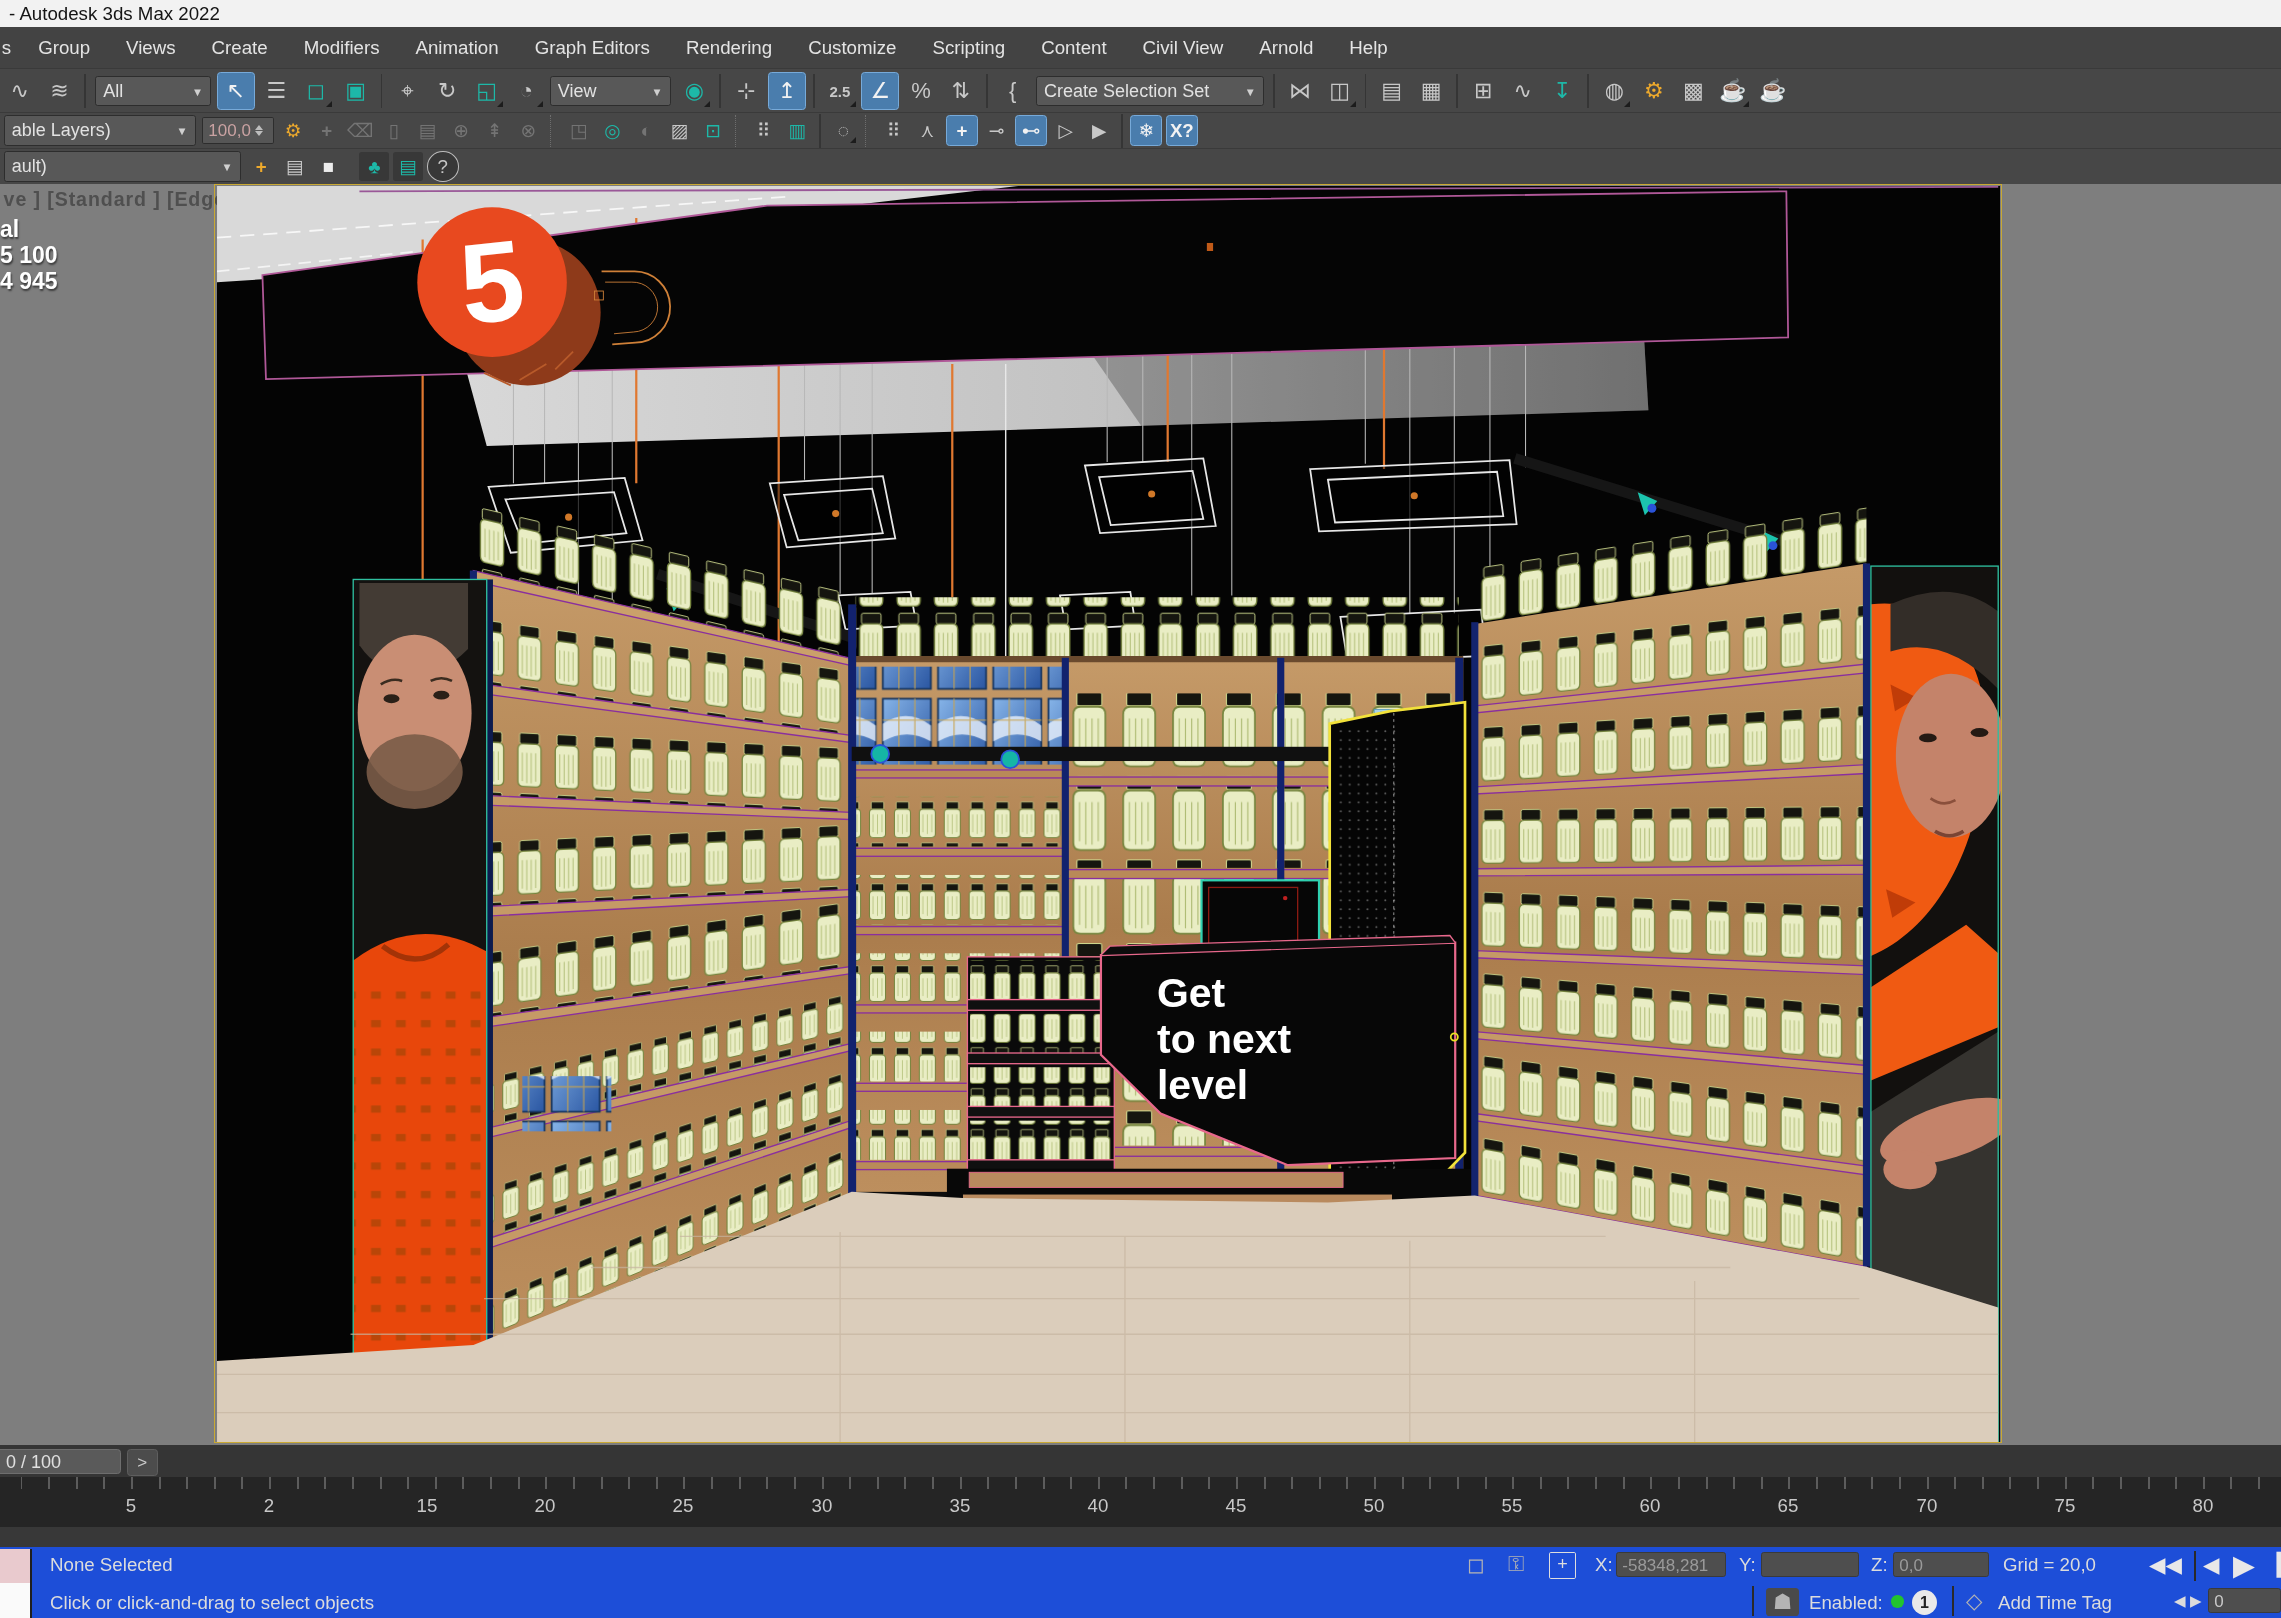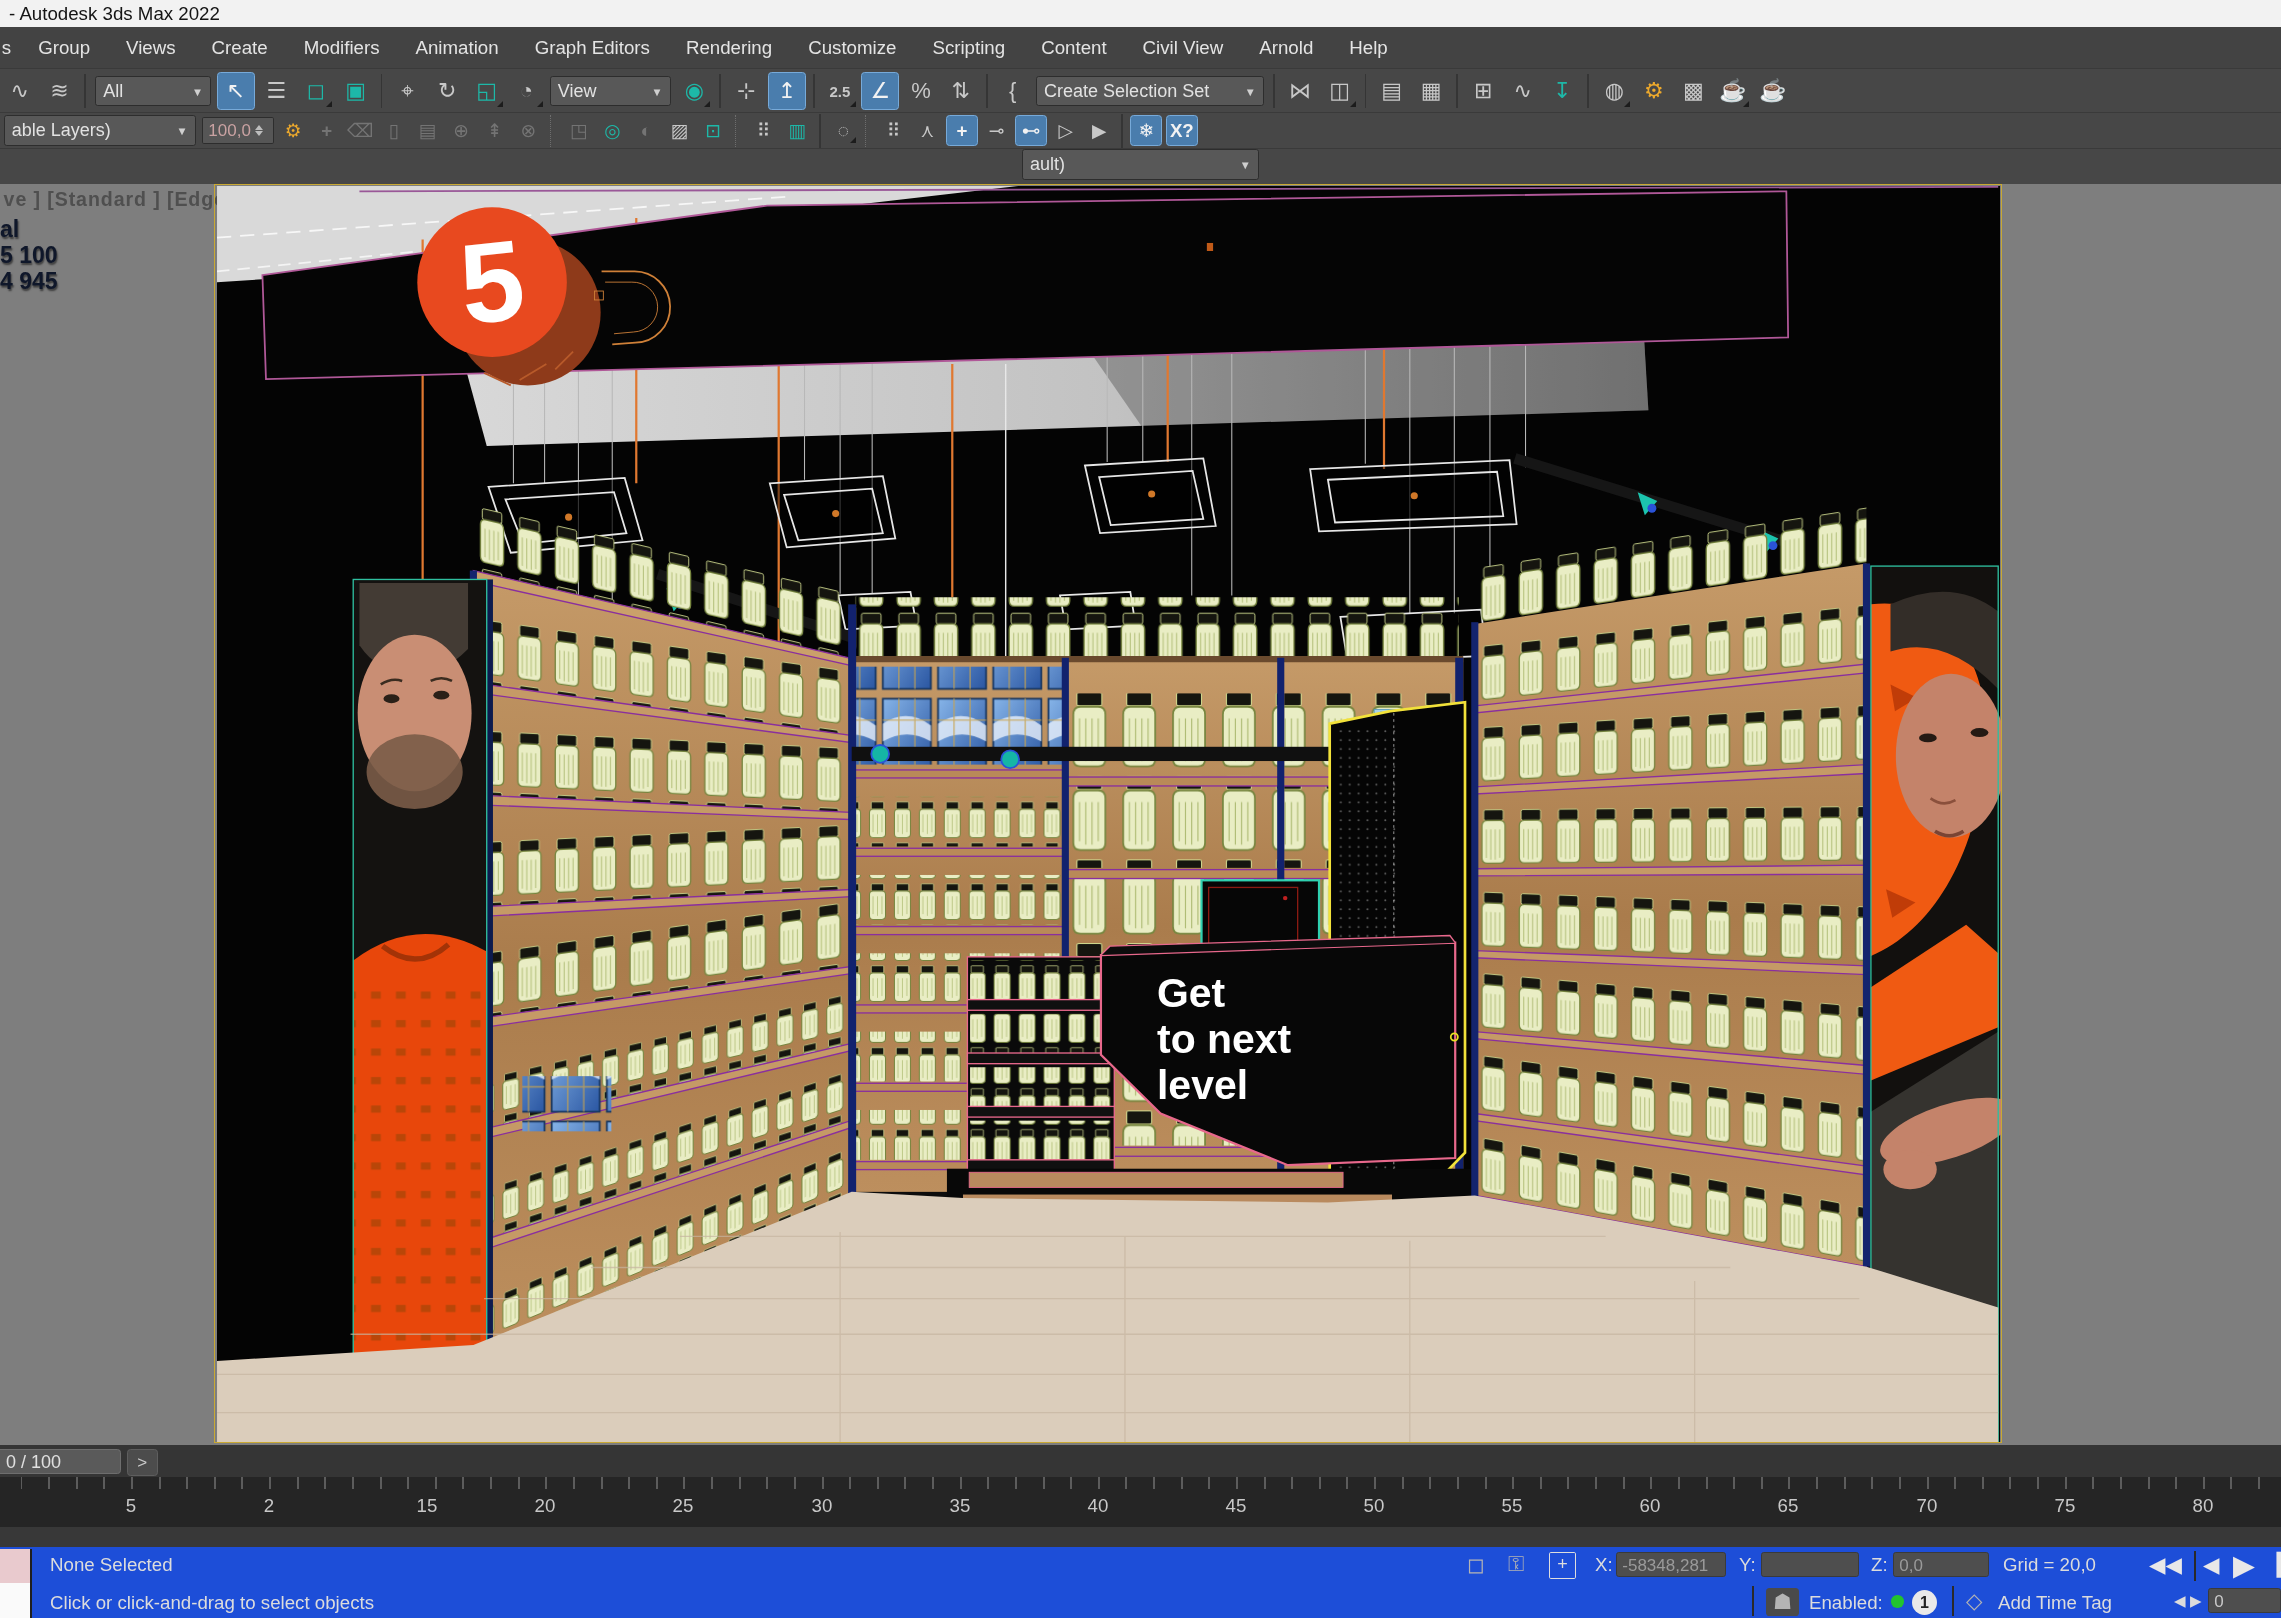--- a/index.html
+++ b/index.html
@@ -9,21 +9,21 @@
   #titlebar{left:0;top:0;width:2281px;height:27px;background:#f2f2f2;color:#141414;
     font-size:18.7px;line-height:27px;padding-left:9px;box-sizing:border-box;}
   
   #menubar{left:0;top:27px;width:2281px;height:41px;background:#434343;display:flex;align-items:center;}
   .menu-item{color:#e4e4e4;font-size:18.7px;padding:0 18px;height:41px;line-height:41px;cursor:default;}
   .menu-item:first-child{padding:0 9px 0 1.8px;}
   
   .tbrow{left:0;width:2281px;background:#474747;display:flex;align-items:center;border-top:0.9px solid #3a3a3a;box-sizing:border-box;}
   #tb1{top:68px;height:45px;}
   #tb2{top:112px;height:36px;}
-  #tb3{top:148px;height:36px;flex-direction:column;}
+  #tb3{top:148px;height:36px;}
   .tb-btn{display:inline-flex;align-items:center;justify-content:center;width:36px;height:36px;
     margin:0 1.8px;border-radius:3.6px;font-size:22px;color:#c8c8c8;position:relative;flex:none;}
   #tb2 .tb-btn,#tb3 .tb-btn{width:30px;height:28.5px;font-size:18.7px;}
   .hl{background:#4a7dad;border:0.9px solid #77aad9;color:#f2f2f2;}
   .dis{color:#747474;}
   .teal{color:#1db8a8;}
   .gold{color:#eda92c;}
   .white{color:#ececec;}
   .txt{font-size:15px;font-weight:bold;}
   .fly::after{content:"";position:absolute;right:1.8px;bottom:1.8px;
@@ -39,21 +39,21 @@
   .spin{display:inline-flex;flex-direction:column;margin-left:3.6px;}
   .spin i{width:0;height:0;border-left:4.5px solid transparent;border-right:4.5px solid transparent;display:block;margin:0.9px 0;}
   .spin .up{border-bottom:5.3px solid #bdbdbd;}
   .spin .dn{border-top:5.3px solid #bdbdbd;}
   .sep{width:1.8px;height:34px;background:#353535;margin:0 5.3px;flex:none;}
   .grip{width:5.3px;height:32px;border-left:1.8px dotted #6e6e6e;margin:0 5.3px;flex:none;}
   
   #viewport{left:0;top:184px;width:2281px;height:1262px;background:#7e7e7e;}
   #vp-label{left:3.6px;top:3.6px;color:#4f4f4f;font-size:19.6px;font-weight:bold;letter-spacing:0.9px;}
   #vp-filter{left:266px;top:5.3px;}
-  #vp-stats{left:0;top:32px;color:#0f172a;font-size:23px;font-weight:bold;
+  #vp-stats{left:0;top:32px;color:#ffffff;font-size:23px;font-weight:bold;
     text-shadow:0.9px 1.8px 1.8px #3c3c3c;line-height:26px;}
   #scene-frame{left:214px;top:0px;width:1788px;height:1259px;border:1.8px solid #c9a933;box-sizing:border-box;}
   #scene{left:216px;top:1.8px;}
   
   #timeslider{left:0;top:1445px;width:2281px;height:32px;background:#353535;border-bottom:0.9px solid #222;}
   #ts-handle{left:-32px;top:3.6px;width:153px;height:25px;background:#5a5a5a;border:0.9px solid #6e6e6e;
     border-radius:3.6px;color:#e0e0e0;font-size:18px;line-height:25px;padding-left:37px;box-sizing:border-box;}
   #ts-next{left:127px;top:3.6px;width:28.5px;height:25px;background:#4c4c4c;border:0.9px solid #5e5e5e;
     border-radius:3.6px;color:#cccccc;font-size:17px;text-align:center;line-height:25px;}
   #trackbar{left:0;top:1477px;width:2281px;height:50px;background:#252525;border-bottom:1.8px solid #151515;}

